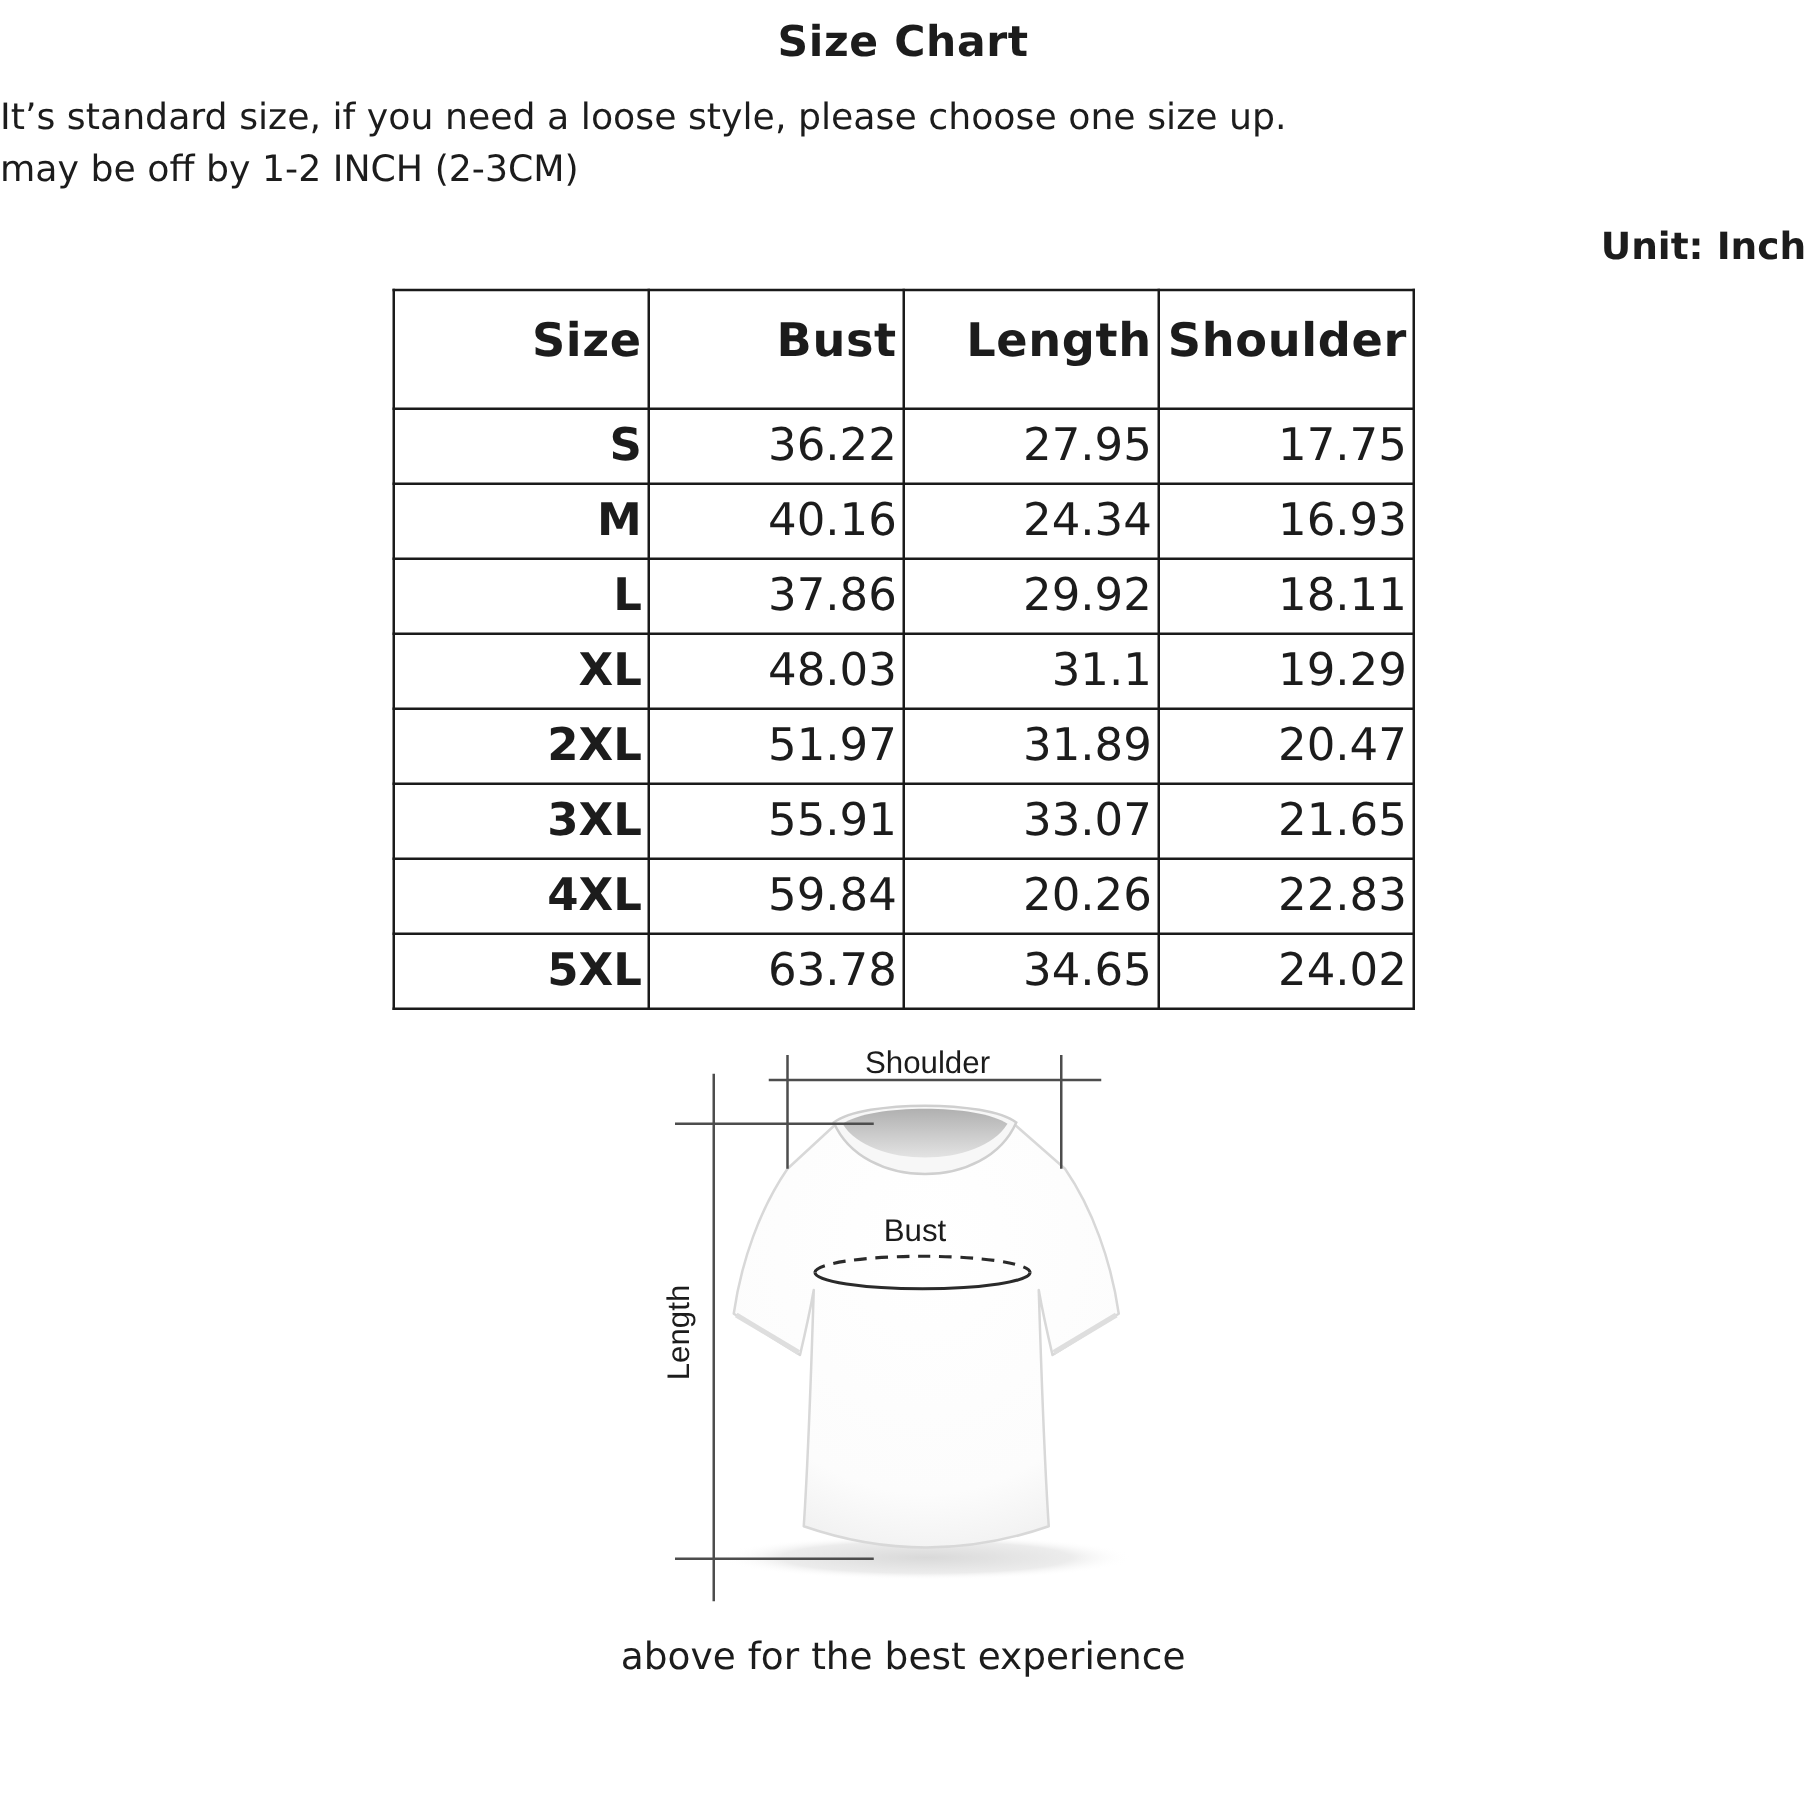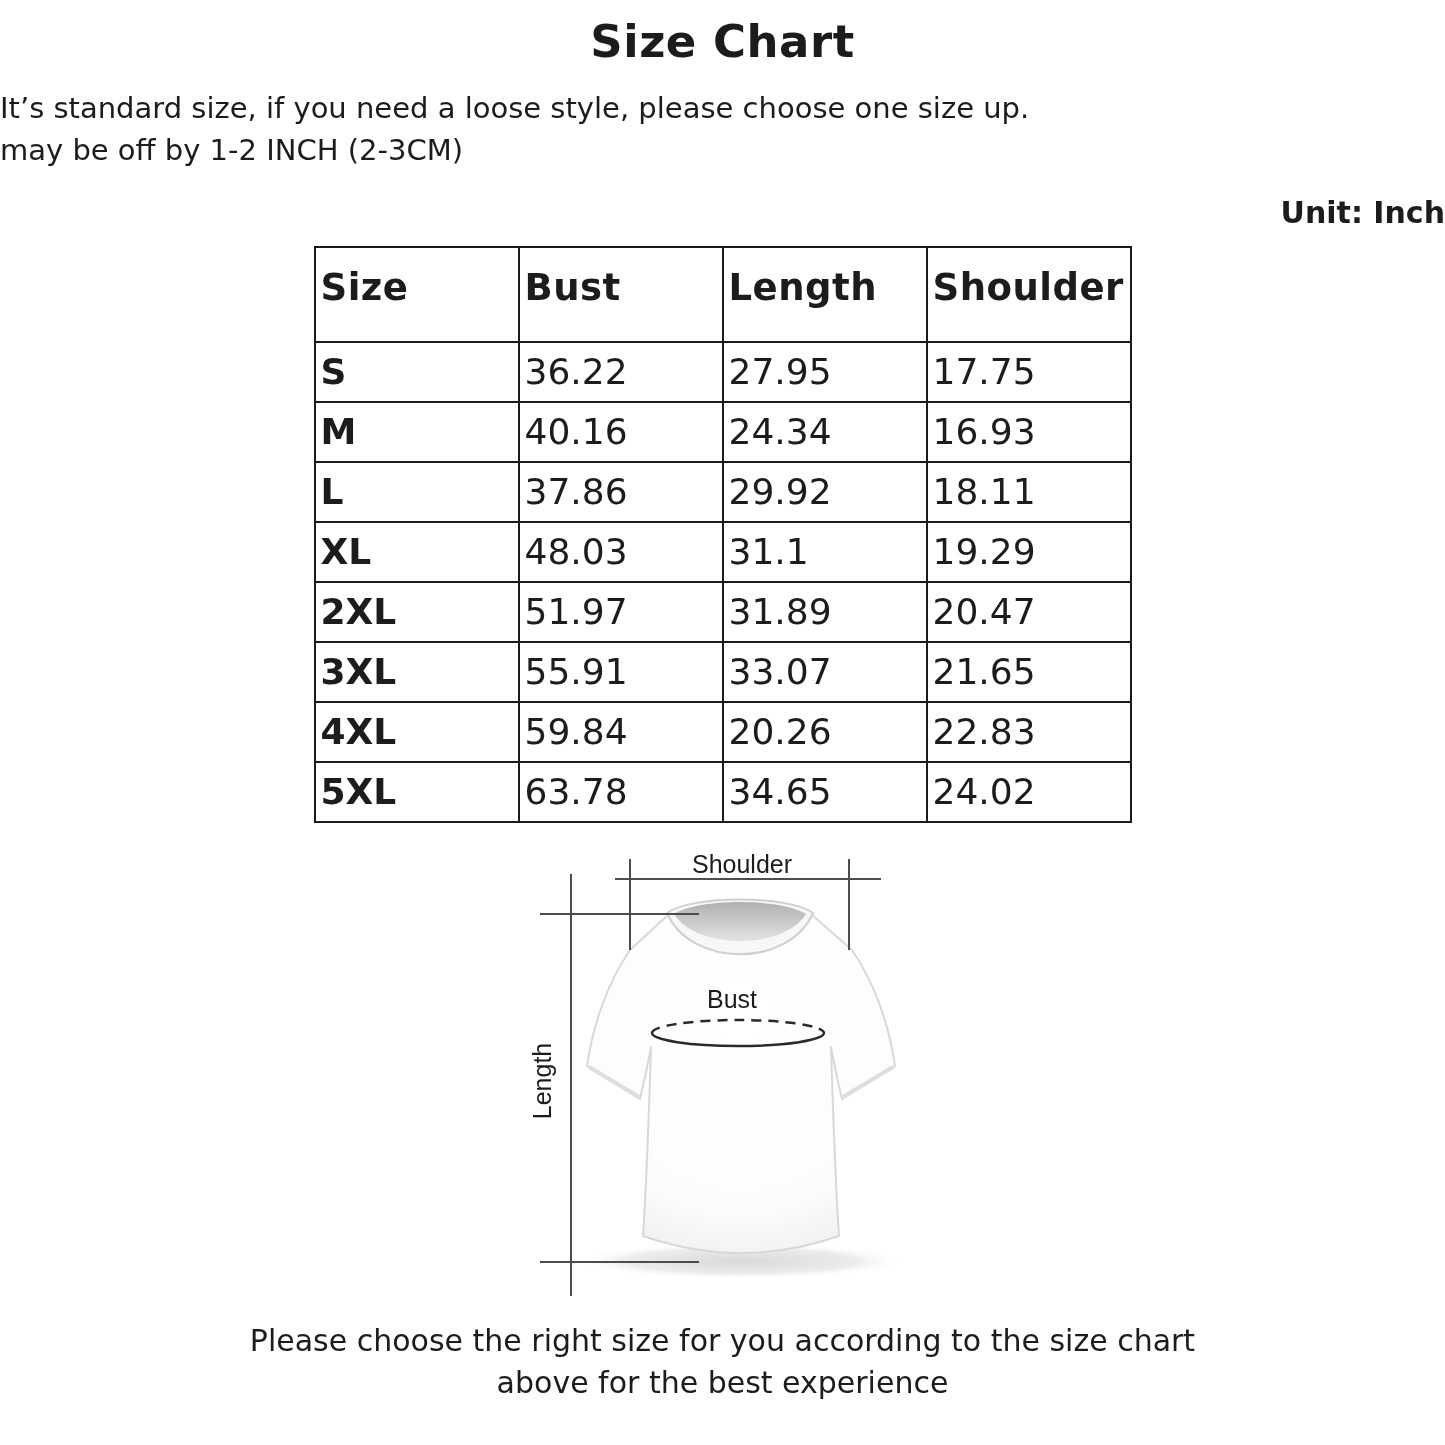--- a/index.html
+++ b/index.html
@@ -10,21 +10,21 @@
     font-family: "DejaVu Sans", sans-serif;
     color: #1c1c1c;
     overflow: hidden;
   }
   .page { width: 1445px; height: 1445px; position: relative; }
 
   .title {
     padding-top: 12px;
     margin: 0;
     text-align: center;
-    font-size: 45px;
+    font-size: 34px;
     font-weight: bold;
     line-height: 1.35;
     letter-spacing: 0.5px;
   }
   .intro {
     margin-top: 14px;
     text-align: left;
     font-size: 29px;
     line-height: 1.45;
   }
@@ -37,21 +37,21 @@
   }
 
   table.size-table {
     border-collapse: collapse;
     table-layout: fixed;
     width: 818px;
     margin: 16px auto 0 auto;
   }
   .size-table th, .size-table td {
     border: 2px solid #1a1a1a;
-    text-align: left;
+    text-align: right;
     white-space: nowrap;
     overflow: hidden;
     padding: 0 4px 0 5px;
   }
   .size-table th {
     font-size: 37px;
     font-weight: bold;
     height: 95px;
     vertical-align: middle;
     padding-bottom: 14px;
@@ -213,17 +213,16 @@
       <path d="M 659 1057 A 86 13 0 0 1 831 1057" fill="none" stroke="#2a2a2a" stroke-width="2.5" stroke-dasharray="10 7"></path>
       <path d="M 659 1057 A 86 13 0 0 0 831 1057" fill="none" stroke="#2a2a2a" stroke-width="2.5"></path>
 
       <text x="749" y="897" text-anchor="middle" class="diagram-label">Shoulder</text>
       <text x="739" y="1032" text-anchor="middle" class="diagram-label">Bust</text>
       <text x="558" y="1105" text-anchor="middle" class="diagram-label" transform="rotate(-90 558 1105)">Length</text>
     </svg>
   </div>
 
   <div class="footer">
-    <div class="line">Please choose the right size for you according to the size chart</div>
     <div class="line">above for the best experience</div>
   </div>
 
 </div>
 
 </body></html>

